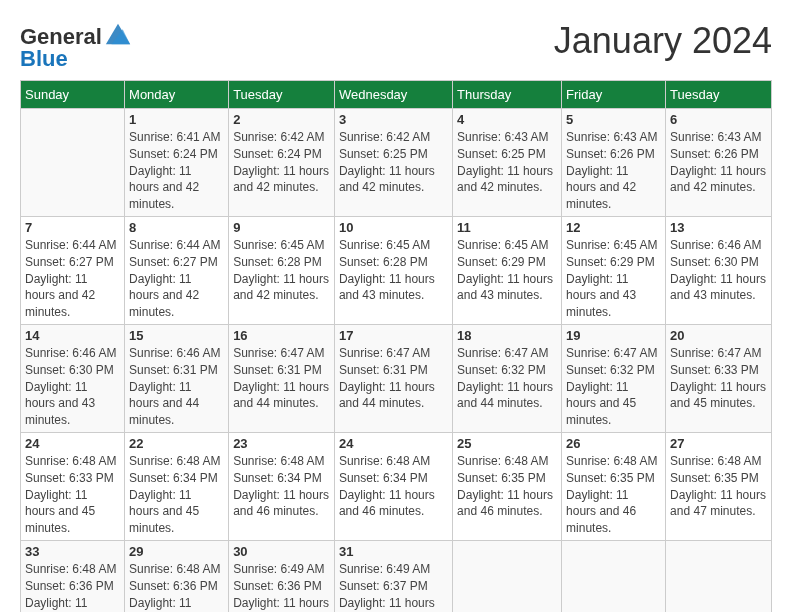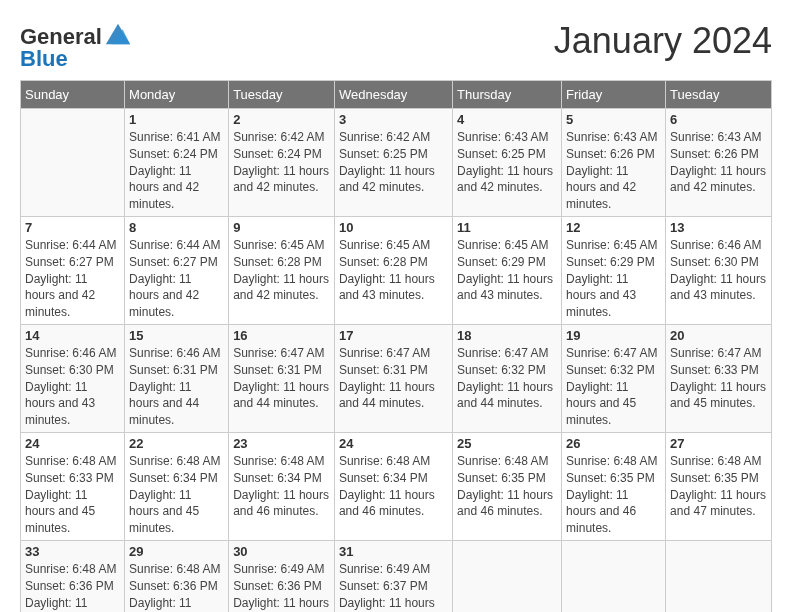--- a/index.html
+++ b/index.html
@@ -49,21 +49,21 @@
     .subtitle {
       font-size: 14px;
       color: #555;
     }
     table {
       width: 100%;
       border-collapse: collapse;
       font-size: 11px;
     }
     thead tr th {
-      background-color: #737373;
+      background-color: #15803d;
       color: #fff;
       padding: 6px 4px;
       text-align: left;
       font-size: 13px;
       font-weight: normal;
       border: 1px solid #ccc;
     }
     tbody tr td {
       border: 1px solid #ccc;
       vertical-align: top;

